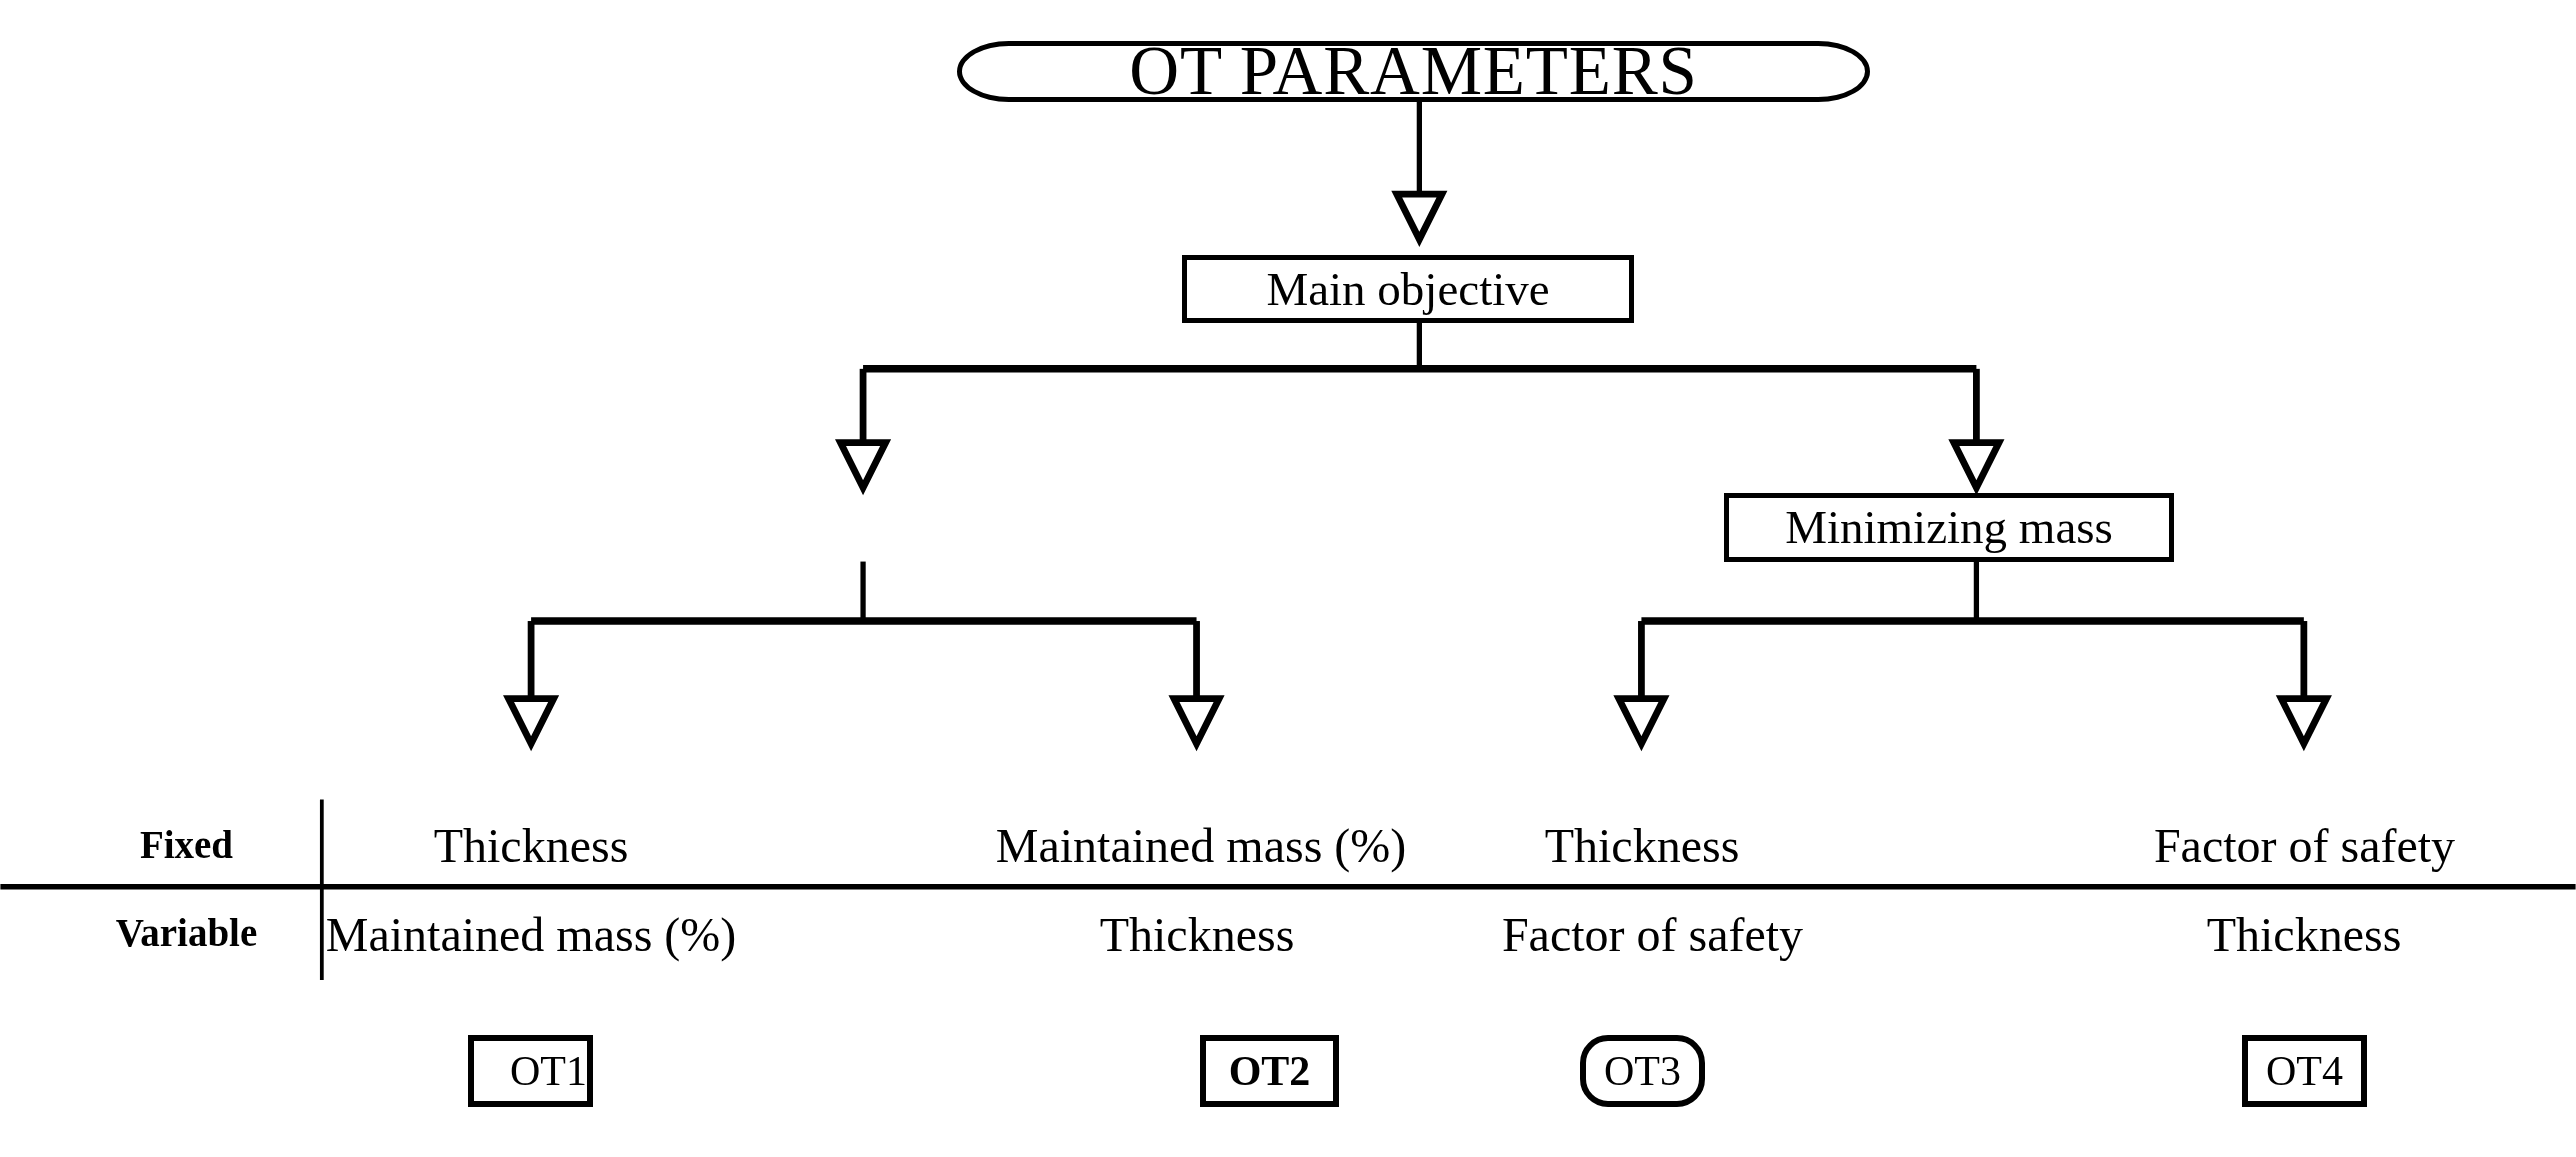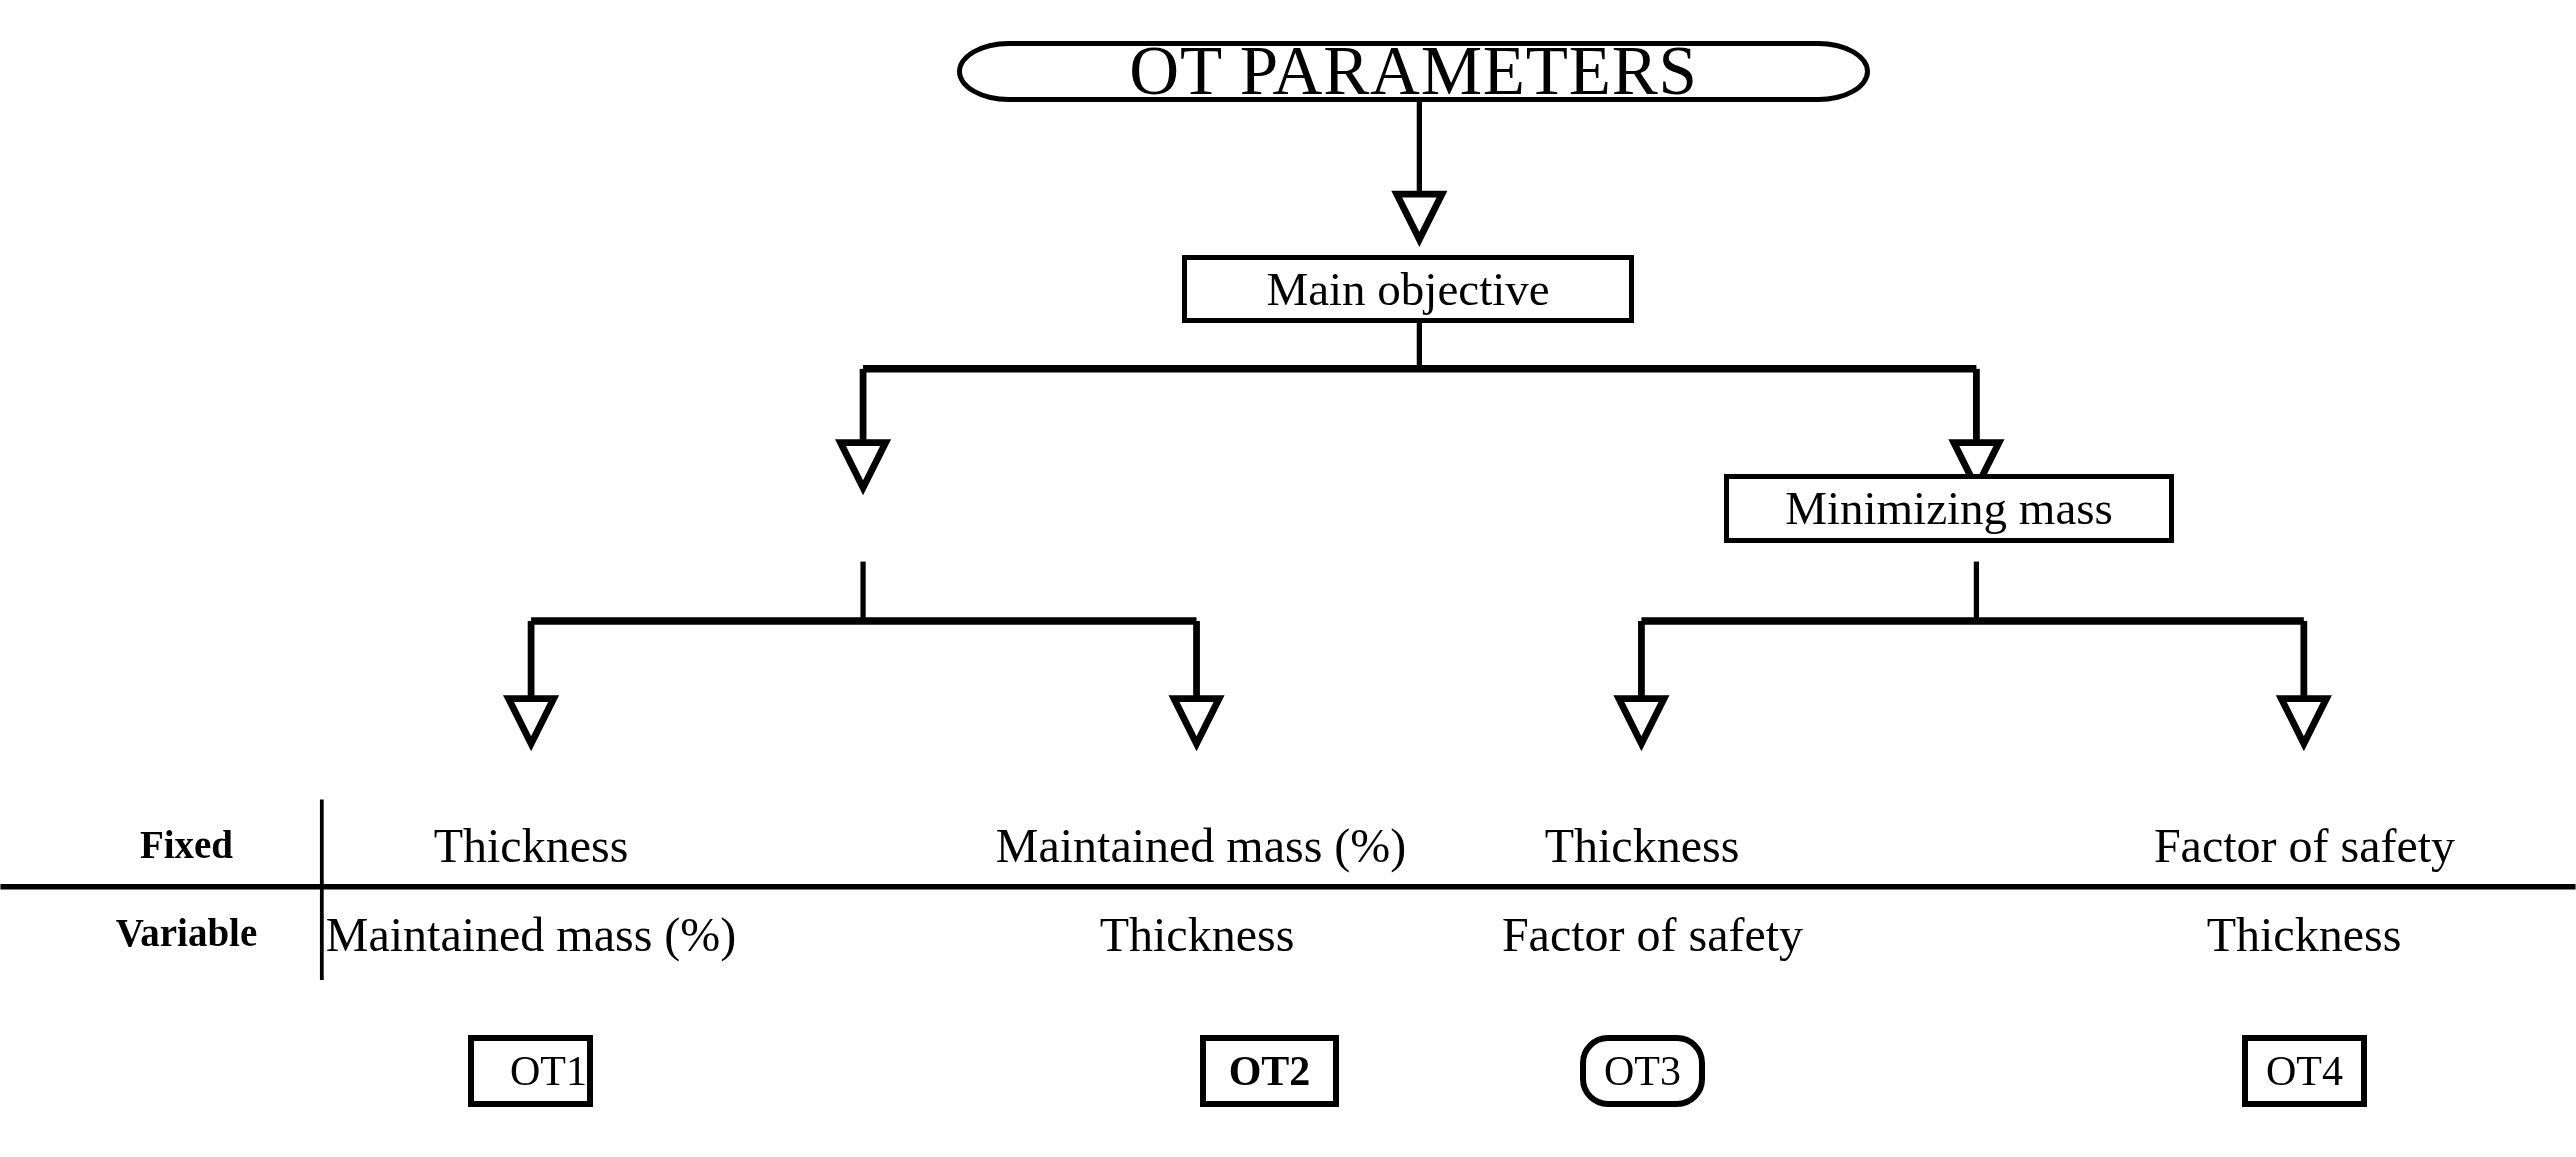--- a/index.html
+++ b/index.html
@@ -121,21 +121,21 @@
 
   <div class="node node-root" style="left:957px; top:16.6px; width:913px; height:61px;margin-top:24px;">
     <span>OT PARAMETERS</span>
   </div>
 
   <div class="node node-box" style="left:1182px; top:255px; width:452px; height:68px;">
     <span>Main objective</span>
   </div>
 
 
-  <div class="node node-box" style="left:1724px; top:474px; width:450px; height:69px;">
+  <div class="node node-box" style="left:1724px; top:493px; width:450px; height:69px;">
     <span>Minimizing mass</span>
   </div>
 
   <div class="row-label" style="left:0px; top:825px; width:301px;">
     <span>Fixed</span>
   </div>
 
   <div class="row-label" style="left:0px; top:913px; width:301px;">
     <span>Variable</span>
   </div>

